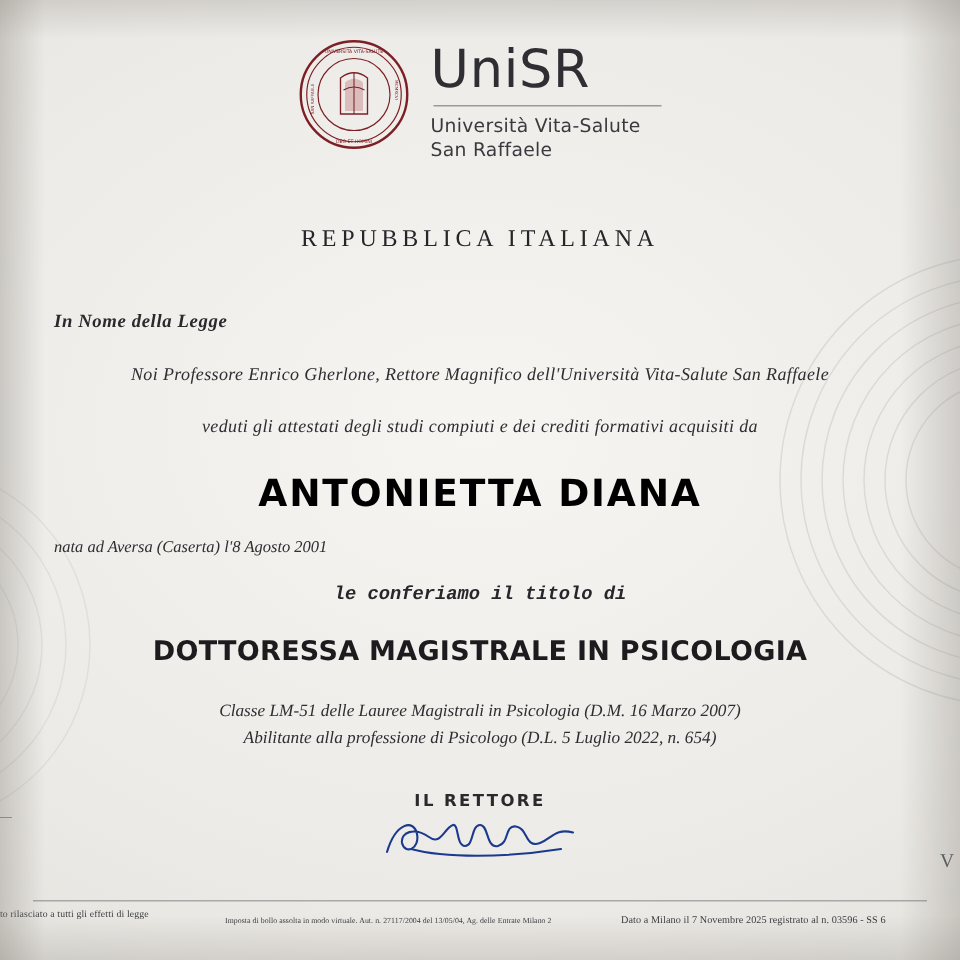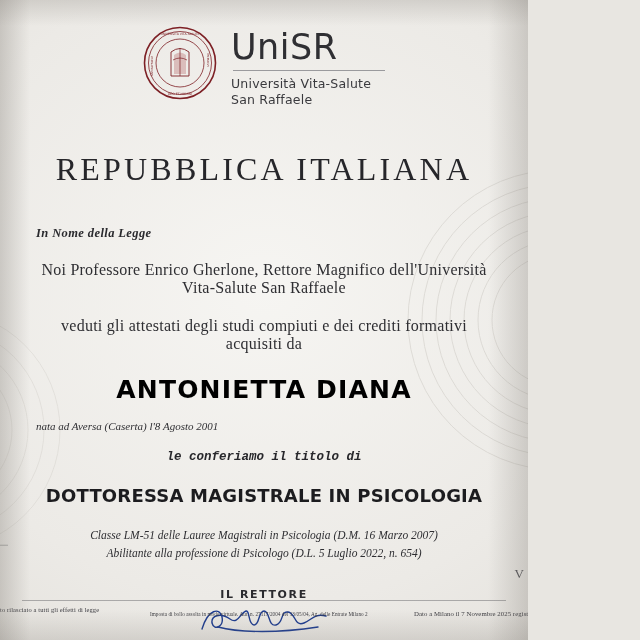--- a/index.html
+++ b/index.html
@@ -9,21 +9,21 @@
   body {
     width: 640px;
     height: 640px;
     overflow: hidden;
     background: #e8e6e1;
     font-family: "Liberation Serif", serif;
   }
 
   .page {
     position: relative;
-    width: 528px;
+    width: 640px;
     height: 640px;
     background: #efedea;
     overflow: hidden;
   }
 
   
   .paper-bg {
     position: absolute;
     inset: 0;
     background:
@@ -118,36 +118,37 @@
     font-size: 12.5px;
     line-height: 1.25;
     color: #3a3a3e;
     letter-spacing: 0.2px;
   }
 
   
   .republic {
     text-align: center;
     font-family: "Liberation Serif", serif;
-    font-size: 32px;
+    font-size: 16px;
     letter-spacing: 3.2px;
     color: #26262a;
     margin-top: 44px;
   }
   .in-name {
     font-size: 12.5px;
     font-weight: bold;
     font-style: italic;
     letter-spacing: 0.4px;
     margin-top: 38px;
     color: #2a2a2e;
   }
   .line-italic {
     text-align: center;
-    font-size: 16px;
+    font-size: 12px;
+    font-style: italic;
     letter-spacing: 0.25px;
     margin-top: 20px;
     color: #2e2e32;
   }
   .line-italic.tight {
     margin-top: 17px;
   }
   .student-name {
     text-align: center;
     font-family: "DejaVu Sans", sans-serif;

